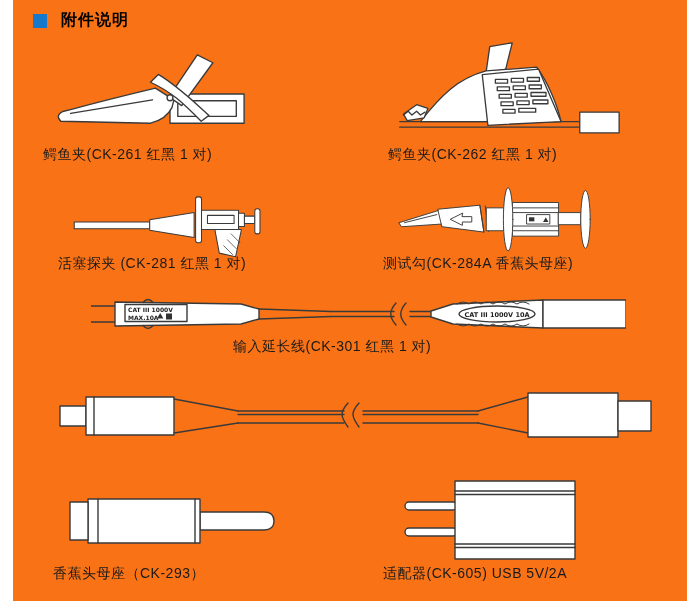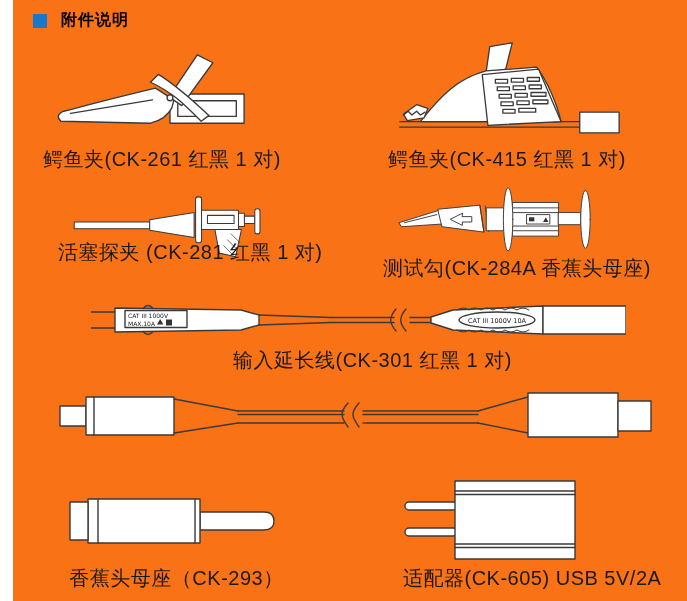--- a/index.html
+++ b/index.html
@@ -7,21 +7,21 @@
     width:687px;height:601px;background:#ffffff;
     font-family:"Liberation Sans","DejaVu Sans",sans-serif;
     color:#111;overflow:hidden;
   }
   .page{position:relative;width:687px;height:601px;background:#f97316;margin-left:13px;}
   .header{position:absolute;top:10px;left:20px;display:flex;align-items:center;gap:14px;}
   .bullet{width:14px;height:14px;background:#1879cc;}
   .title{font-size:16px;font-weight:bold;color:#000;letter-spacing:1px;}
   figure{margin:0;padding:0;position:absolute;}
   .caption{
-    position:absolute;text-align:center;font-size:20px;color:#1a1a1a;
+    position:absolute;text-align:left;font-size:14px;color:#1a1a1a;
     letter-spacing:0.5px;white-space:nowrap;
   }
   svg{display:block;}
   .lineart{fill:#ffffff;stroke:#3a3a3a;stroke-width:1.4;stroke-linejoin:round;stroke-linecap:round;}
   .lineonly{fill:none;stroke:#3a3a3a;stroke-width:1.4;stroke-linejoin:round;stroke-linecap:round;}
   .thin{stroke-width:1;}
   .darkfill{fill:#333;stroke:none;}
   .tinytext{font-family:"DejaVu Sans",sans-serif;fill:#222;stroke:none;}
 </style>
 </head>
@@ -69,39 +69,39 @@
         <rect x="112" y="65" width="13" height="4"></rect>
           <rect x="129" y="64" width="13" height="4"></rect>
           <rect x="146" y="63" width="16" height="4"></rect>
         <rect x="114" y="73" width="13" height="4"></rect>
           <rect x="131" y="72" width="18" height="4"></rect>
         <path d="M8,78 L22,68 L34,72 L30,82 L12,85 Z"></path>
         <path class="lineonly" d="M8,79 l5,-4 4,4 5,-4 4,4 5,-3"></path>
       </g>
     </svg>
   </figure>
-  <div class="caption" style="top:146px;left:375px;width:230px;">鳄鱼夹(CK-415 红黑 1 对)</div>
+  <div class="caption" style="top:146px;left:375px;width:230px;">鳄鱼夹(CK-262 红黑 1 对)</div>
 
   <figure style="left:28px;top:188px;">
     <svg width="250" height="74" viewBox="0 0 260 100">
       <g class="lineart">
         <rect x="6" y="46" width="102" height="9"></rect>
         <path d="M108,43 L168,33 L168,67 L108,57 Z"></path>
         <rect x="170" y="12" width="8" height="62" rx="3"></rect>
         <path d="M196,56 L232,56 L224,93 L202,88 Z"></path>
         <path class="lineonly thin" d="M218,62 L230,74 M213,70 L225,82 M208,78 L220,90"></path>
         <rect x="178" y="30" width="50" height="26"></rect>
         <rect x="186" y="37" width="36" height="11"></rect>
         <rect x="228" y="34" width="8" height="18"></rect>
         <rect x="236" y="38" width="14" height="10"></rect>
         <rect x="250" y="28" width="7" height="34" rx="3"></rect>
       </g>
     </svg>
   </figure>
-  <div class="caption" style="top:239px;left:45px;width:220px;">活塞探夹 (CK-281 红黑 1 对)</div>
+  <div class="caption" style="top:255px;left:45px;width:220px;">活塞探夹 (CK-281 红黑 1 对)</div>
 
   <figure style="left:338px;top:185px;">
     <svg width="290" height="74" viewBox="0 0 300 110">
       <g class="lineart">
         <path d="M6,56 L64,38 L74,44 L70,58 L10,62 Z"></path>
         <path class="lineonly" d="M14,56 L62,44"></path>
         <path d="M64,36 L126,30 L132,70 L70,62 Z"></path>
         <path d="M100,42 L82,51 L100,60 L100,55 L114,55 L114,47 L100,47 Z"></path>
         <path class="lineonly" d="M126,30 L132,70 M134,31 L139,69"></path>
         <rect x="136" y="34" width="26" height="34"></rect>
@@ -111,21 +111,21 @@
         <rect class="darkfill" x="199" y="48" width="8" height="6"></rect>
         <path class="darkfill" d="M220,55 l4,-7 4,7 Z"></path>
         <rect x="243" y="41" width="33" height="18"></rect>
         <ellipse cx="168" cy="51" rx="7" ry="47"></ellipse>
         <ellipse cx="283" cy="51" rx="7" ry="43"></ellipse>
       </g>
     </svg>
   </figure>
   <div class="caption" style="top:255px;left:370px;width:220px;">测试勾(CK-284A 香蕉头母座)</div>
 
-  <figure style="left:78px;top:298px;">
+  <figure style="left:78px;top:292px;font-weight:bold;">
     <svg width="535" height="42" viewBox="0 0 535 42">
       <g class="lineart" stroke-width="1.2">
         <path class="lineonly" d="M0,14 L24,14 M0,30 L24,30"></path>
         <path d="M24,10 L150,12 L168,17 L168,27 L150,32 L24,34 Z"></path>
         <path class="lineonly" d="M52,10.5 q5,-6 10,0 M52,33.5 q5,6 10,0"></path>
         <rect x="34" y="12.5" width="62" height="17"></rect>
         <text class="tinytext" x="37" y="20" font-size="6">CAT III 1000V</text>
         <text class="tinytext" x="37" y="27.5" font-size="6">MAX.10A</text>
         <path class="darkfill" d="M66,26.5 l3.2,-5.5 3.2,5.5 Z"></path>
         <rect class="darkfill" x="75" y="21.5" width="6" height="6"></rect>
@@ -135,21 +135,21 @@
         <path class="lineonly" d="M319,19.5 L340,19.5 M319,24.5 L340,24.5"></path>
         <path d="M340,19 L362,12 L452,8 L452,36 L362,32 L340,25 Z"></path>
         <path class="lineonly thin" d="M366,12 q6,-4 12,0 q6,-4 12,0 q6,-4 12,0 q6,-4 12,0 q6,-4 12,0 q6,-4 12,0
                                        M366,32 q6,4 12,0 q6,4 12,0 q6,4 12,0 q6,4 12,0 q6,4 12,0 q6,4 12,0"></path>
         <ellipse cx="406" cy="22" rx="38" ry="8"></ellipse>
         <text class="tinytext" x="406" y="24.5" font-size="6.5" text-anchor="middle">CAT III 1000V 10A</text>
         <rect x="452" y="8" width="83" height="28"></rect>
       </g>
     </svg>
   </figure>
-  <div class="caption" style="top:347px;left:220px;width:220px;">输入延长线(CK-301 红黑 1 对)</div>
+  <div class="caption" style="top:338px;left:220px;width:220px;">输入延长线(CK-301 红黑 1 对)</div>
 
   <figure style="left:45px;top:385px;">
     <svg width="595" height="58" viewBox="0 0 595 58">
       <g class="lineart" stroke-width="1.2">
         <rect x="2" y="21" width="26" height="20"></rect>
         <rect x="28" y="12" width="88" height="38"></rect>
         <path class="lineonly" d="M36,12 L36,50"></path>
         <path class="lineonly" d="M116,14 L180,26 M116,48 L180,38"></path>
         <path class="lineonly" d="M180,26 L286,26 M180,29.5 L286,29.5 M180,38 L286,38"></path>
         <path class="lineonly" d="M290,18 c-8,9 -8,13 0,24 M301,18 c-8,9 -8,13 0,24"></path>
@@ -164,27 +164,27 @@
   <figure style="left:55px;top:496px;">
     <svg width="215" height="50" viewBox="0 0 215 50">
       <g class="lineart">
         <path d="M132,16 L196,16 Q206,16 206,25 Q206,34 196,34 L132,34 Z"></path>
         <rect x="20" y="3" width="112" height="44"></rect>
         <rect x="2" y="6" width="18" height="38"></rect>
         <path class="lineonly" d="M30,3 L30,47 M127,3 L127,47"></path>
       </g>
     </svg>
   </figure>
-  <div class="caption" style="top:565px;left:56px;width:215px;">香蕉头母座（CK-293）</div>
+  <div class="caption" style="top:565px;left:40px;width:215px;">香蕉头母座（CK-293）</div>
 
   <figure style="left:390px;top:478px;">
     <svg width="180" height="85" viewBox="0 0 180 85">
       <g class="lineart">
         <rect x="2" y="24" width="52" height="8" rx="4"></rect>
         <rect x="2" y="50" width="52" height="8" rx="4"></rect>
         <rect x="52" y="3" width="120" height="78"></rect>
         <path class="lineonly" d="M52,13 L172,13 M52,16.5 L172,16.5 M52,66 L172,66 M52,69.5 L172,69.5"></path>
       </g>
     </svg>
   </figure>
-  <div class="caption" style="top:565px;left:390px;width:230px;">适配器(CK-605)  USB 5V/2A</div>
+  <div class="caption" style="top:565px;left:370px;width:230px;">适配器(CK-605)  USB 5V/2A</div>
 
 </div>
 
 </body></html>

